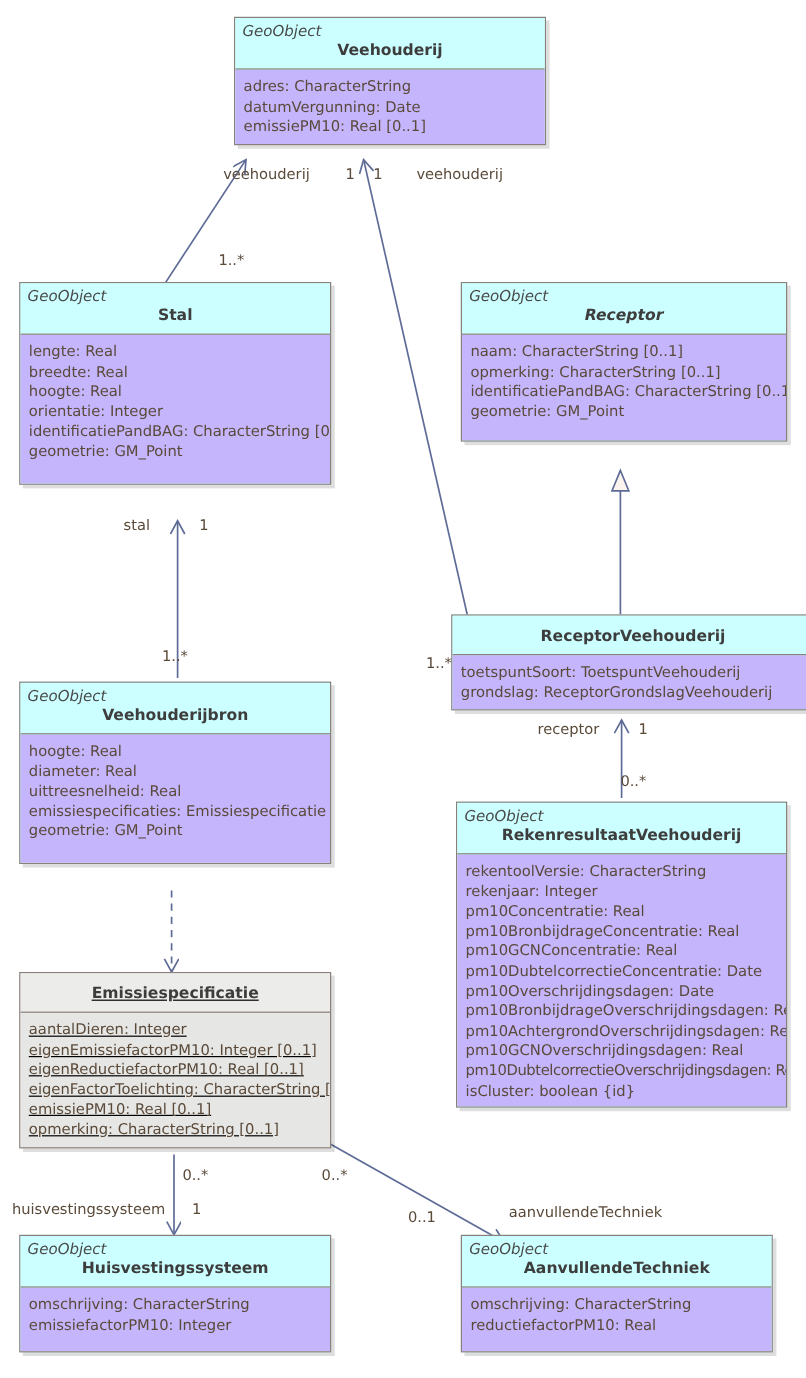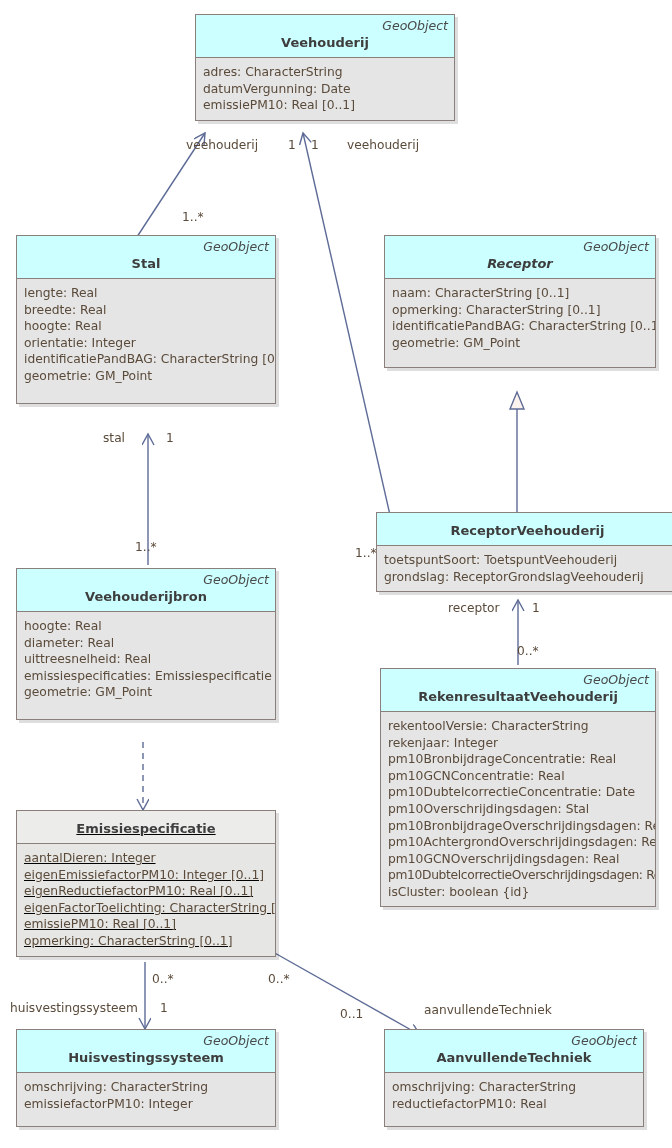--- a/index.html
+++ b/index.html
@@ -36,39 +36,38 @@
     overflow: hidden;
   }
   .uml-header {
     position: relative;
     background: #ccffff;
     border-bottom: 1px solid #8a7f7a;
     padding: 3px 6px 6px 6px;
   }
   .stereotype {
     display: block;
-    text-align: right;
     font-style: italic;
     font-size: 12.5px;
     color: #4a4a4a;
     line-height: 15px;
     height: 15px;
   }
   .uml-name {
     display: block;
     text-align: center;
     font-weight: bold;
     font-size: 13px;
     color: #3d3d3d;
     line-height: 17px;
     padding-top: 1px;
   }
   .uml-name.abstract { font-style: italic; }
   .uml-body {
-    background: #e5e5e5;
+    background: #c4b5fd;
     padding: 6px 6px 6px 7px;
   }
   .attr {
     font-size: 12.3px;
     line-height: 16.6px;
     color: #5a4a3a;
     white-space: nowrap;
   }
 
   
@@ -214,24 +213,25 @@
   </div>
 
   <div class="uml-class" style="left:380px; top:668px; width:276px;">
     <div class="uml-header">
       <span class="stereotype">GeoObject</span>
       <span class="uml-name">RekenresultaatVeehouderij</span>
     </div>
     <div class="uml-body" style="padding-bottom:5px;">
       <div class="attr">rekentoolVersie: CharacterString</div>
       <div class="attr">rekenjaar: Integer</div>
+      <div class="attr">pm10Concentratie: Real</div>
       <div class="attr">pm10BronbijdrageConcentratie: Real</div>
       <div class="attr">pm10GCNConcentratie: Real</div>
       <div class="attr">pm10DubtelcorrectieConcentratie: Date</div>
-      <div class="attr">pm10Overschrijdingsdagen: Stal</div>
+      <div class="attr">pm10Overschrijdingsdagen: Date</div>
       <div class="attr">pm10BronbijdrageOverschrijdingsdagen: Real</div>
       <div class="attr">pm10AchtergrondOverschrijdingsdagen: Real</div>
       <div class="attr">pm10GCNOverschrijdingsdagen: Real</div>
       <div class="attr" style="letter-spacing:-0.35px;">pm10DubtelcorrectieOverschrijdingsdagen: Real</div>
       <div class="attr">isCluster: boolean {id}</div>
     </div>
   </div>
 
   <div class="uml-class" style="left:16px; top:1029px; width:260px;">
     <div class="uml-header">

